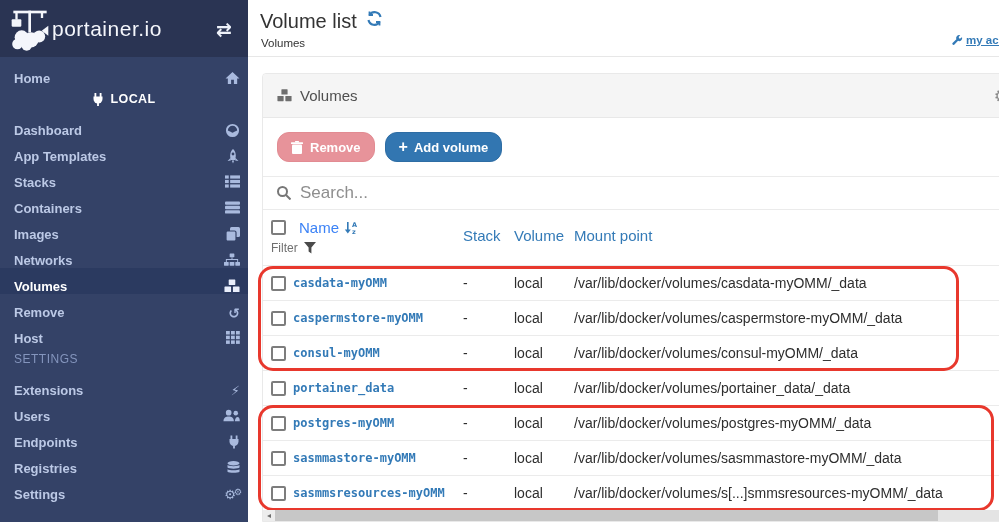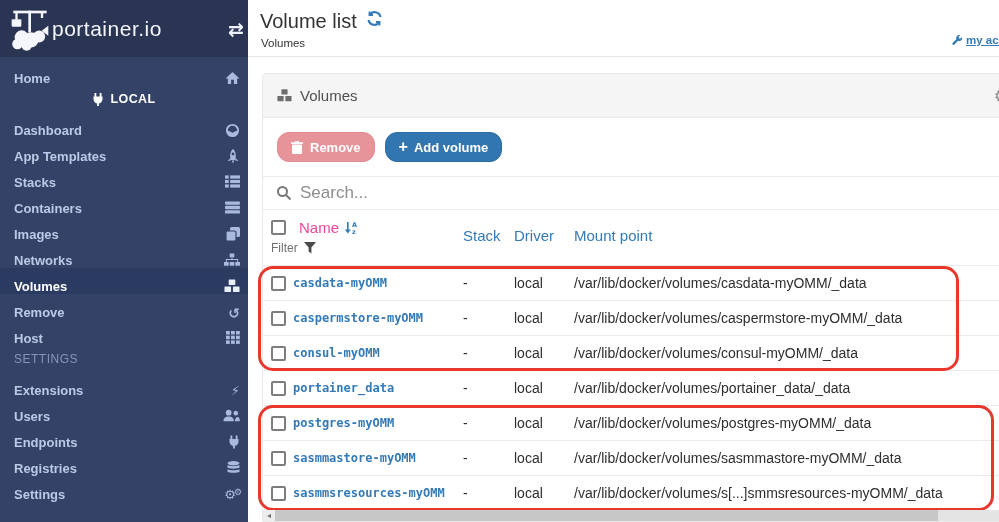--- a/index.html
+++ b/index.html
@@ -2,21 +2,21 @@
 <html><head>
 <meta charset="utf-8">
 <style>
   * { margin:0; padding:0; box-sizing:border-box; }
   html,body { width:999px; height:522px; overflow:hidden; background:#fff;
               font-family:"Liberation Sans", sans-serif; }
   .uicon { font-family:"DejaVu Sans", sans-serif; font-style:normal; }
 
   
   .sidebar { position:absolute; left:0; top:0; width:248px; height:522px; background:#344267; }
-  .logo-band { height:57px; background:#2a3453; display:flex; align-items:center; padding:0 4px 0 10px; }
+  .logo-band { height:57px; background:#2a3453; display:flex; align-items:center; padding:0 16px 0 10px; }
   .logo-mark { width:40px; height:44px; color:#f4f6fb; flex:0 0 auto; }
   .logo-text { color:#f4f6fb; font-size:21px; letter-spacing:.5px; margin-left:2px; flex:1; }
   .collapse-toggle { color:#eef2fa; font-size:19px; font-weight:bold; cursor:pointer; }
   .nav { padding-top:3px; }
   .nav-item { height:26px; display:flex; align-items:flex-end; padding:0 8px 0 14px;
               color:#bcc9e6; font-size:13px; font-weight:600; cursor:pointer;gap:24px; }
   .nav-item .nico { margin-left:auto; width:17px; height:15px; color:#a9bade; display:flex; justify-content:flex-end; }
   .nav-item.active { background:#2b3a60; color:#ffffff; }
   .nav-item.active .nico { color:#e9eefb; }
   .nav-local { height:26px; display:flex; align-items:center; justify-content:center;
@@ -61,21 +61,21 @@
   .search-row { height:34px; border-top:1px solid #ebebeb; border-bottom:1px solid #ebebeb;
                 display:flex; align-items:center; padding:0 14px; gap:9px; }
   .search-row svg { color:#777; flex:0 0 auto; }
   .search-input { border:none; outline:none; flex:1; font-size:17px; color:#333;
                   font-family:"Liberation Sans", sans-serif; }
   .search-input::placeholder { color:#8e8e8e; opacity:1; }
 
   .grid-cols { display:grid; grid-template-columns:22px 170px 51px 60px 1fr; align-items:center; }
   .thead { position:relative; height:55px; padding:0 0 0 8px; }
   .thead-line1 { position:absolute; left:8px; top:9px; display:flex; align-items:center; }
-  .thead-line1 .col-name { color:#ec4899; font-size:15px; font-weight:500; margin-left:13px; cursor:pointer; }
+  .thead-line1 .col-name { color:#3b82f6; font-size:15px; font-weight:500; margin-left:13px; cursor:pointer; }
   .sort-icon { margin-left:5px; color:#337ab7; display:inline-flex; cursor:pointer; }
   .thead-line2 { position:absolute; left:8px; top:31px; display:flex; align-items:center;
                  color:#6f6f6f; font-size:12px; }
   .funnel { margin-left:6px; color:#4a4a4a; display:inline-flex; cursor:pointer; }
   .thead .col-head { position:absolute; top:17px; color:#337ab7; font-size:15px; font-weight:500; cursor:pointer; }
   .col-stack-h { left:200px; } .col-driver-h { left:251px; } .col-mount-h { left:311px; }
 
   .trow { height:35px; border-top:1px solid #ebebeb; padding-left:8px; }
   .cb { appearance:none; -webkit-appearance:none; width:15px; height:15px; border:2px solid #7d7d7d;
         border-radius:2px; background:#fff; cursor:pointer; margin:0; display:block; }
@@ -365,21 +365,21 @@
     </div>
     <div class="thead-line2">
       <span>Filter</span>
       <span class="funnel">
         <svg width="12" height="12" viewBox="0 0 12 12" fill="currentColor">
             <path d="M0 0 H12 L7.4 5.4 V11.5 L4.6 9.4 V5.4 Z"></path>
           </svg>
       </span>
     </div>
     <span class="col-head col-stack-h">Stack</span>
-    <span class="col-head col-driver-h">Driver</span>
+    <span class="col-head col-driver-h">Volume</span>
     <span class="col-head col-mount-h">Mount point</span>
   </div>
 
   <div class="trow grid-cols">
     <input type="checkbox" class="cb" style="">
     <a class="vol-name">casdata-myOMM</a>
     <span class="cell">-</span>
     <span class="cell">local</span>
     <span class="cell">/var/lib/docker/volumes/casdata-myOMM/_data</span>
   </div>

